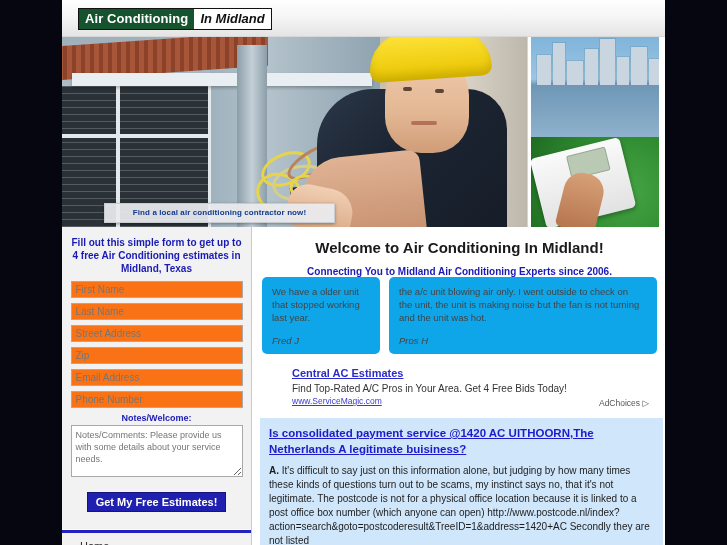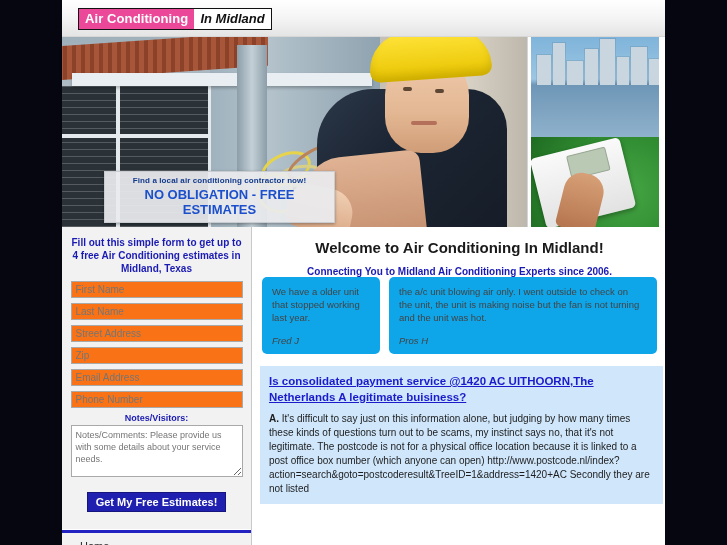--- a/index.html
+++ b/index.html
@@ -35,21 +35,21 @@
   #logo-wrap {
     position: absolute;
     left: 16px;
     top: 8px;
     display: flex;
     align-items: stretch;
     border: 1px solid #111;
     background: #fff;
   }
   #logo-dark {
-    background: #ec4899;
+    background: #14532d;
     color: #ffffff;
     font-size: 13px;
     font-weight: bold;
     padding: 2px 6px 3px 6px;
     letter-spacing: 0.1px;
     white-space: nowrap;
   }
   #logo-light {
     background: #ffffff;
     color: #111111;
@@ -430,39 +430,38 @@
       <div class="hs-bot">
         <div class="hs-thermo">
             <b></b>
           </div>
         <div class="hs-finger"></div>
       </div>
     </div>
 
     <div id="hero-banner">
       <div class="l1">Find a local air conditioning contractor now!</div>
-      <div class="l2">NO OBLIGATION - FREE ESTIMATES</div>
     </div>
   </div>
 
   <div id="body-wrap">
 
     <div id="sidebar">
 
       <div id="form-intro">Fill out this simple form to get up to 4 free Air Conditioning estimates in Midland, Texas</div>
 
       <form>
         <input class="frm-field" type="text" placeholder="First Name" style="">
         <input class="frm-field" type="text" placeholder="Last Name" style="">
         <input class="frm-field" type="text" placeholder="Street Address" style="">
         <input class="frm-field" type="text" placeholder="Zip" style="">
         <input class="frm-field" type="text" placeholder="Email Address" style="">
         <input class="frm-field" type="text" placeholder="Phone Number" style="">
 
-        <div id="notes-label">Notes/Visitors:</div>
+        <div id="notes-label">Notes/Welcome:</div>
         <textarea id="notes-area" placeholder="Notes/Comments: Please provide us with some details about your service needs." style=""></textarea>
 
         <div id="submit-wrap">
           <button id="submit-btn" type="submit">Get My Free Estimates!</button>
         </div>
       </form>
 
       <div id="nav-sep"></div>
       <a class="nav-item" href="#">Home</a>
 
@@ -477,20 +476,29 @@
         <div class="visitor-card one">
           <div>We have a older unit that stopped working last year.</div>
           <div class="visitor-name">Fred J</div>
         </div>
         <div class="visitor-card two">
           <div>the a/c unit blowing air only. I went outside to check on the unit, the unit is making noise but the fan is not turning and the unit was hot.</div>
           <div class="visitor-name">Pros H</div>
         </div>
       </div>
 
+      <div id="ad-block">
+        <a id="ad-title" href="#">Central AC Estimates</a>
+        <div id="ad-desc">Find Top-Rated A/C Pros in Your Area. Get 4 Free Bids Today!</div>
+        <div id="ad-url">www.ServiceMagic.com</div>
+        <div id="adchoices">
+          <span>AdChoices</span>
+          <span>▷</span>
+        </div>
+      </div>
 
       <div id="qa-box">
         <a id="qa-title" href="#">Is consolidated payment service @1420 AC UITHOORN,The Netherlands A legitimate buisiness?</a>
         <div id="qa-answer"><b>A.</b>
           <span>It's difficult to say just on this information alone, but judging by how many times these kinds of questions turn out to be scams, my instinct says no, that it's not legitimate. The postcode is not for a physical office location because it is linked to a post office box number (which anyone can open) http://www.postcode.nl/index?action=search&amp;goto=postcoderesult&amp;TreeID=1&amp;address=1420+AC Secondly they are not listed</span>
         </div>
       </div>
 
     </div>
   </div>

